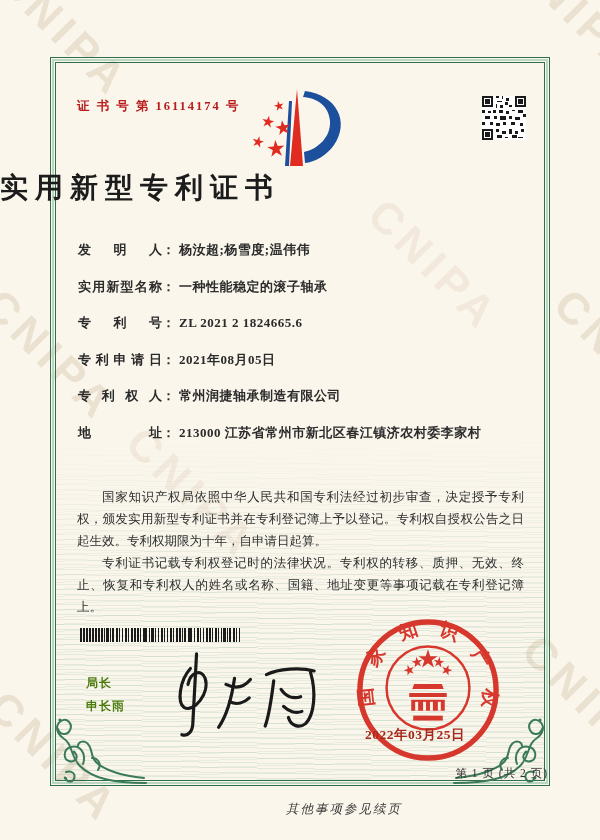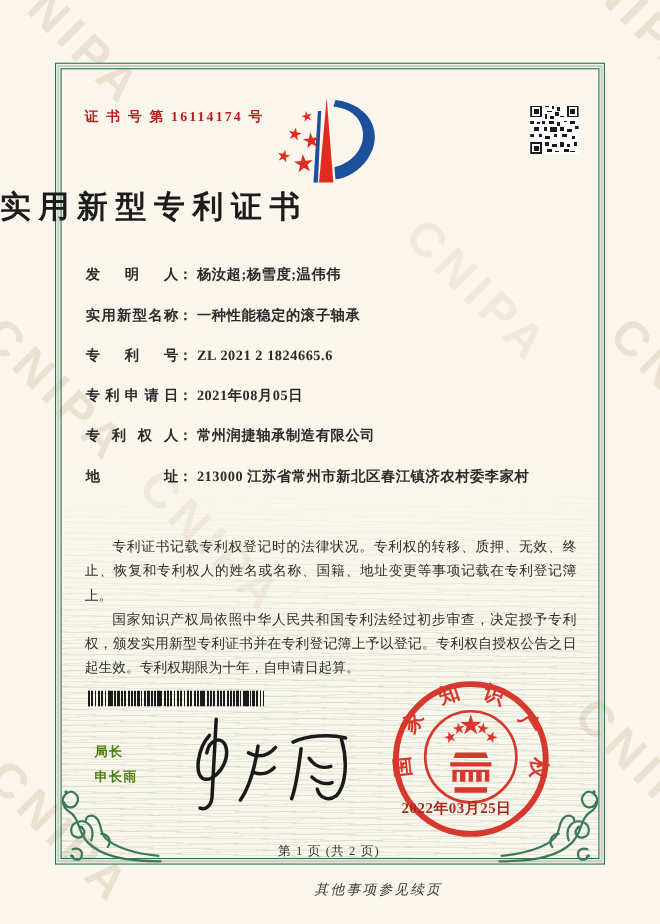--- a/index.html
+++ b/index.html
@@ -87,21 +87,21 @@
   .signature-svg{position:absolute;left:148px;top:644px;width:200px;height:98px;}
 
   .seal{position:absolute;left:354px;top:616px;width:148px;height:148px;}
   .seal-date{
     position:absolute;left:365px;top:726px;width:140px;
     font-size:13.5px;font-weight:700;color:#a8281c;letter-spacing:0.5px;
     white-space:nowrap;
   }
 
   .page-no{
-    position:absolute;left:50px;top:766px;width:498px;text-align:center;
+    position:absolute;left:50px;top:766px;width:498px;text-align:right;
     font-size:11.5px;color:#333;letter-spacing:1px;
   }
   .footer-note{
     position:absolute;left:0;top:801px;width:600px;text-align:center;
     font-size:12.5px;color:#3a3a3a;letter-spacing:2px;font-style:italic;margin-left:44px;
   }
 </style>
 </head>
 <body>
 
@@ -231,22 +231,22 @@
   </div>
   <div class="field">
     <span class="flabel">专利权人</span><span class="fcolon">：</span><span class="fvalue">常州润捷轴承制造有限公司</span>
   </div>
   <div class="field">
     <span class="flabel">地址</span><span class="fcolon">：</span><span class="fvalue">213000 江苏省常州市新北区春江镇济农村委李家村</span>
   </div>
 </div>
 
 <div class="paragraphs">
+  <p>国家知识产权局依照中华人民共和国专利法经过初步审查，决定授予专利权，颁发实用新型专利证书并在专利登记簿上予以登记。专利权自授权公告之日起生效。专利权期限为十年，自申请日起算。</p>
   <p>专利证书记载专利权登记时的法律状况。专利权的转移、质押、无效、终止、恢复和专利权人的姓名或名称、国籍、地址变更等事项记载在专利登记簿上。</p>
-  <p>国家知识产权局依照中华人民共和国专利法经过初步审查，决定授予专利权，颁发实用新型专利证书并在专利登记簿上予以登记。专利权自授权公告之日起生效。专利权期限为十年，自申请日起算。</p>
 </div>
 
 <div class="barcode"></div>
 
 <div class="sig-title">局长</div>
 <div class="sig-name">申长雨</div>
 
 <svg class="signature-svg" viewBox="0 0 150 80">
   <g fill="none" stroke="#1a1a1a" stroke-width="2.6" stroke-linecap="round" stroke-linejoin="round">
     <path d="M28 20 C19 30 17 48 23 52 C31 56 44 40 40 28 C37 20 28 23 26 33"></path>

